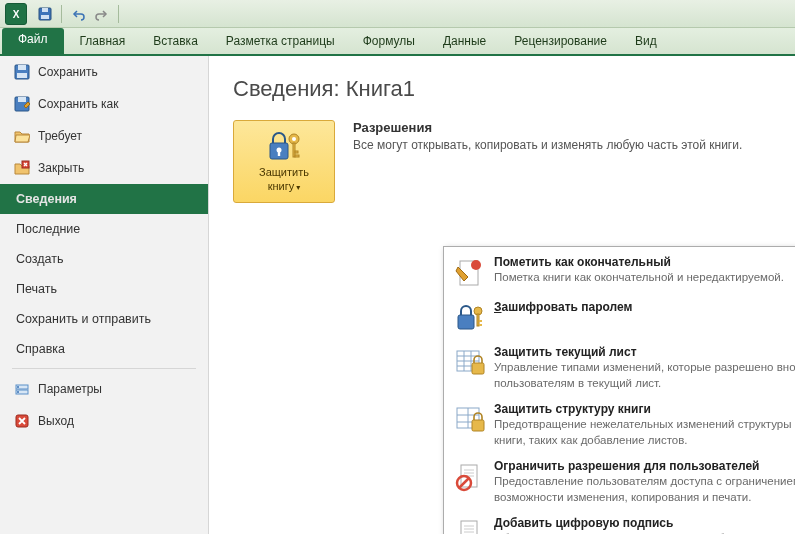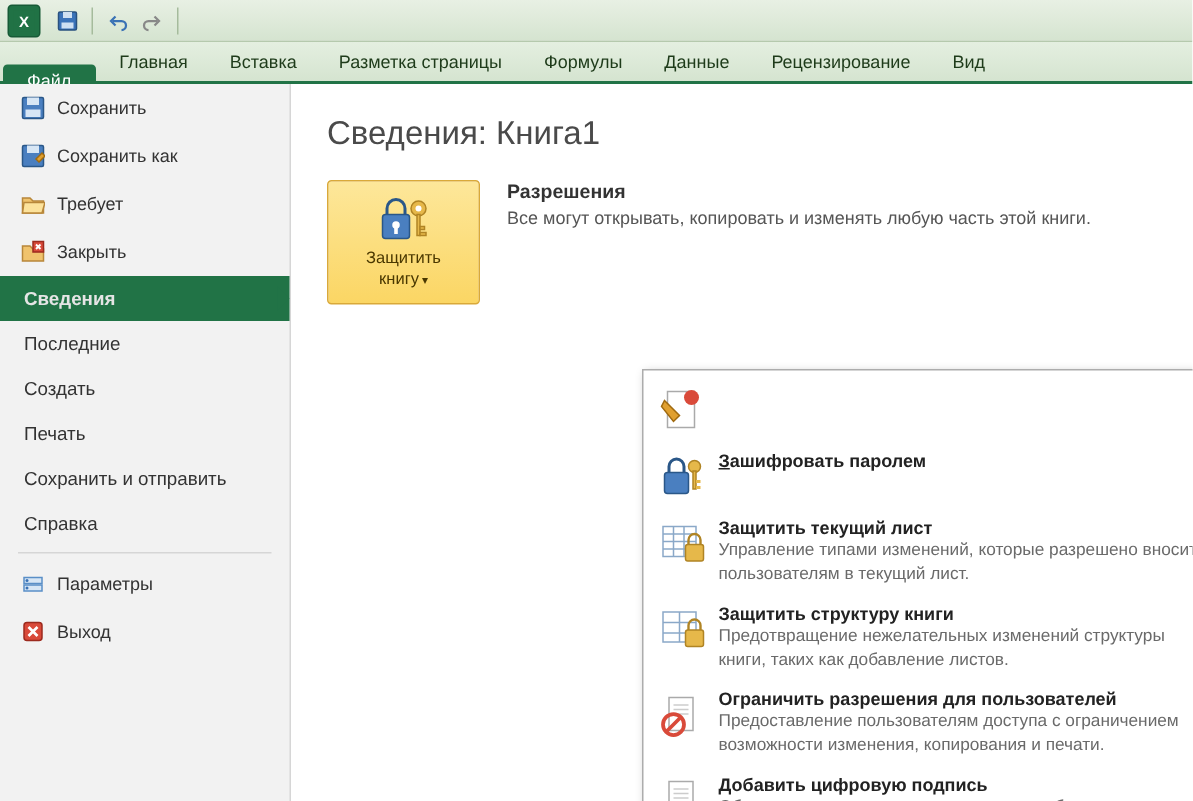--- a/index.html
+++ b/index.html
@@ -6,24 +6,24 @@
   body { font-family: "Segoe UI", Tahoma, sans-serif; font-size: 12px; background: #fff; width: 795px; height: 534px; overflow: hidden; }
   
   .titlebar { height: 28px; background: linear-gradient(#e8f0e4, #d5e4d0); display: flex; align-items: center; padding: 0 4px; border-bottom: 1px solid #b5c9ad; }
   .qat-btn { width: 22px; height: 22px; display: inline-flex; align-items: center; justify-content: center; margin: 0 1px; border-radius: 3px; }
   .qat-btn.app { background: #207245; border: 1px solid #165a36; margin-right: 6px; }
   .qat-btn svg { display: block; }
   .qat-sep { width: 1px; height: 18px; background: #a5bb9c; margin: 0 4px; }
   
   .ribbon { height: 28px; background: linear-gradient(#e4efe0, #d5e4d0); display: flex; border-bottom: 2px solid #217346; }
   .ribbon-tab { padding: 6px 14px; color: #1e3b1a; cursor: default; }
-  .ribbon-tab.file { background: #217346; color: #fff; font-weight: 400; border-top-left-radius: 3px; border-top-right-radius: 3px; margin: 15px 2px 0 2px; padding: 4px 16px; }
+  .ribbon-tab.file { background: #217346; color: #fff; font-weight: 400; border-top-left-radius: 3px; border-top-right-radius: 3px; margin: 0 2px 0 2px; padding: 4px 16px; }
   
   .backstage { display: flex; height: calc(100% - 56px); }
-  .sidebar { width: 194px; background: #f2f2f2; border-right: 1px solid #d6d6d6; text-align: right; }
+  .sidebar { width: 209px; background: #f2f2f2; border-right: 1px solid #d6d6d6; text-align: right; }
   .side-item { display: flex; align-items: center; padding: 8px 14px; cursor: default; color: #333; position: relative; }
   .side-item.sel { background: #217346; color: #e5e5e5; font-weight: bold; }
   .side-item.sel::after { content: ""; position: absolute; right: -8px; top: 50%; margin-top: -8px; border: 8px solid transparent; border-left-color: #217346; }
   .side-item .ico { width: 16px; height: 16px; margin-right: 8px; flex-shrink: 0; }
   .side-item.noico { padding-left: 16px; }
   .side-item.noico .txt { font-size: 12.5px; }
   
   .sep { height: 1px; background: #d6d6d6; margin: 4px 12px; }
   
   .content { flex: 1; padding: 20px 24px; position: relative; }
@@ -190,20 +190,24 @@
     </div>
 
     <div class="dropdown">
       <div class="dd-item">
         <div class="dd-ico"><svg width="32" height="32">
               <rect x="6" y="4" width="18" height="24" fill="#fff" stroke="#aaa"></rect>
               <path d="M4 10 L14 20 L10 24 L2 14Z" fill="#e0a030" stroke="#a06a10"></path>
               <circle cx="22" cy="8" r="5" fill="#d94a3a"></circle>
               <path d="M22 5 V11 M19 8 H25" stroke="#d94a3a" stroke-width="0"></path>
             </svg></div>
+        <div class="dd-txt">
+            <div class="dt"><span>Пометить как окончательный</span></div>
+            <div class="ds">Пометка книги как окончательной и нередактируемой.</div>
+          </div>
       </div>
       <div class="dd-item">
         <div class="dd-ico"><svg width="32" height="32">
               <rect x="4" y="13" width="16" height="14" rx="2" fill="#4a7fc0" stroke="#2a5788"></rect>
               <path d="M7 13 V9 a5 5 0 0 1 10 0 V13" fill="none" stroke="#2a5788" stroke-width="2"></path>
               <circle cx="24" cy="9" r="4" fill="#e6b84a" stroke="#b08424"></circle>
               <rect x="23" y="12" width="2" height="12" fill="#e6b84a" stroke="#b08424"></rect>
               <rect x="25" y="18" width="3" height="2" fill="#e6b84a"></rect>
               <rect x="25" y="22" width="3" height="2" fill="#e6b84a"></rect>
             </svg></div>

